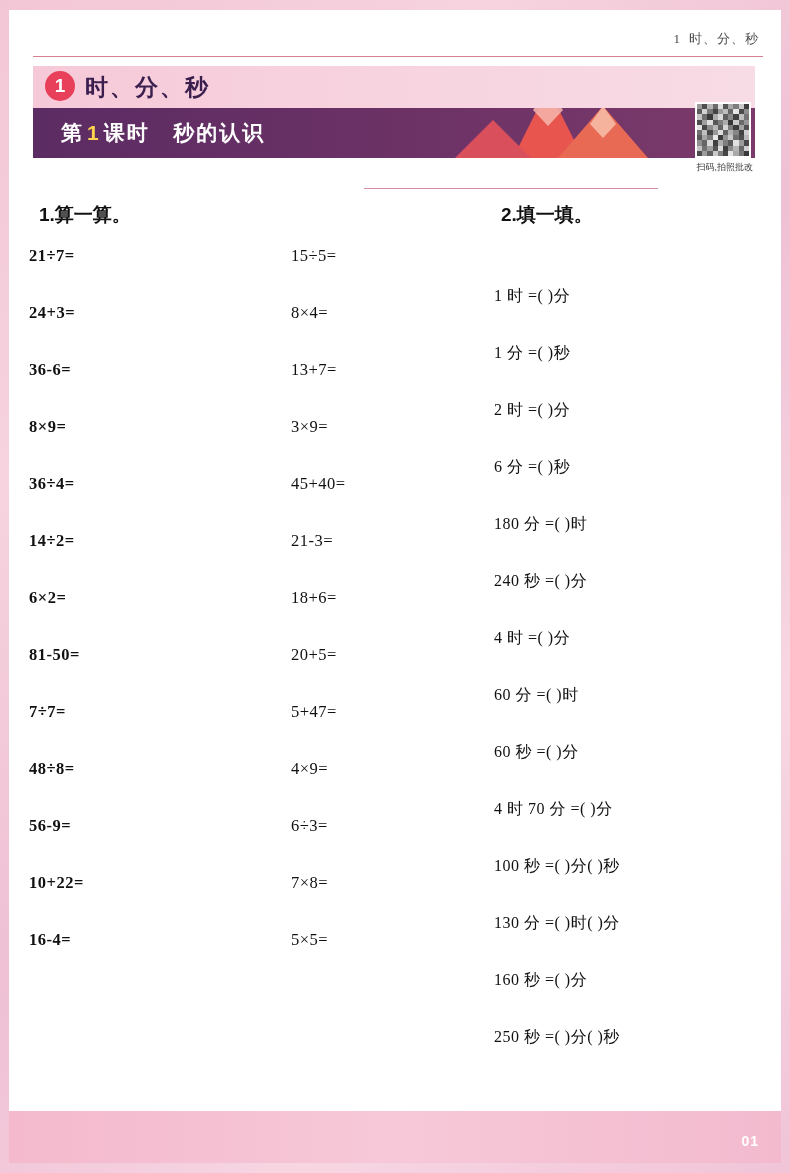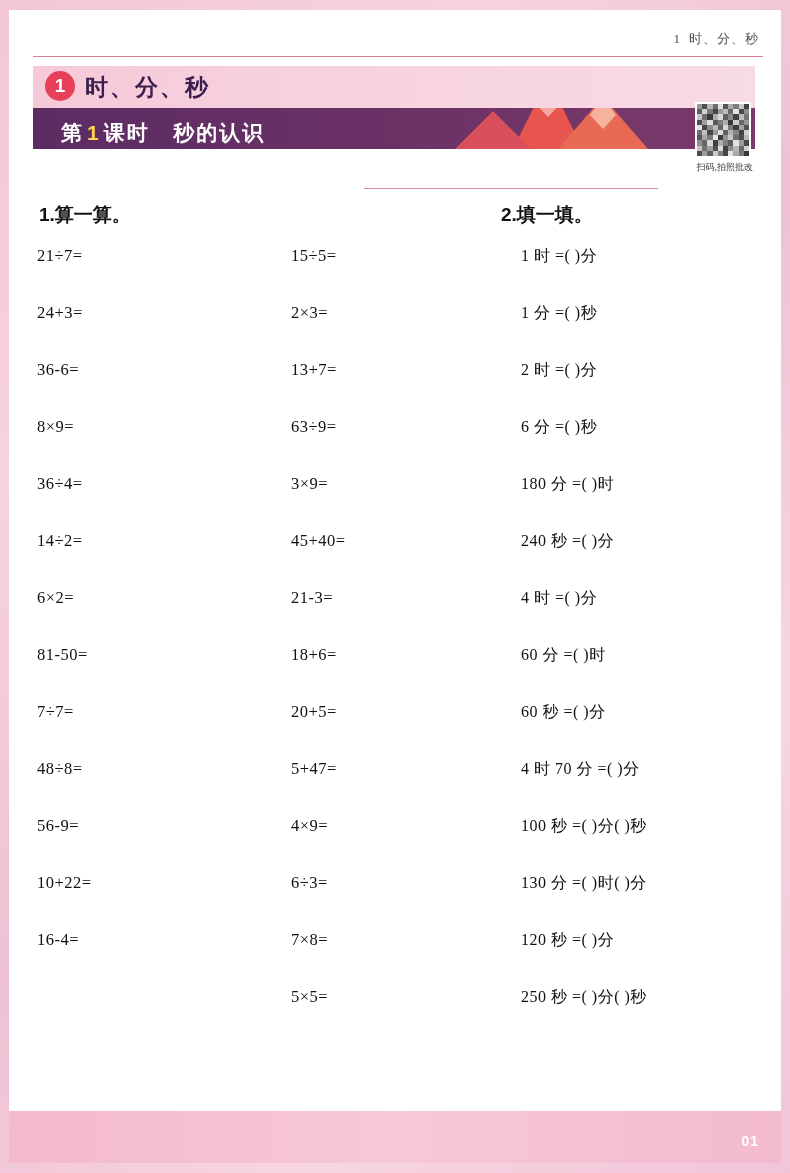--- a/index.html
+++ b/index.html
@@ -86,21 +86,21 @@
     left: 52px;
     top: 6px;
     font-size: 23px;
     font-weight: bold;
     color: #3a1f4e;
     letter-spacing: 2px;
     font-family: "Liberation Sans", sans-serif;
   }
   .lesson-bar {
     position: relative;
-    height: 41px;
+    height: 50px;
     background: linear-gradient(90deg,#5b2c63 0%, #6d3266 55%, #7b3a6b 100%);
     overflow: hidden;
   }
   .lesson-text {
     position: absolute;
     left: 28px;
     top: 11px;
     font-size: 21px;
     color: #ffffff;
     letter-spacing: 2px;
@@ -192,23 +192,23 @@
     font-family: "Liberation Sans", sans-serif;
   }
   .q1-head { left: 30px; top: 192px; }
   .q2-head { left: 492px; top: 192px; }
 
   
   .col {
     position: absolute;
     top: 238px;
   }
-  .col-a { left: 28px; width: 230px; }
+  .col-a { left: 20px; width: 230px; font-weight: bold; }
   .col-b { left: 282px; width: 200px; }
-  .col-c { left: 512px; width: 268px; }
+  .col-c { left: 485px; width: 268px; margin-top: 40px; }
 
   .item {
     height: 57px;
     font-size: 16.5px;
     color: #111;
     white-space: nowrap;
     line-height: 1;
     letter-spacing: 0.5px;
   }
   .col-c .item { font-size: 16px; }
@@ -386,23 +386,22 @@
       <div class="item">81-50=</div>
       <div class="item">7÷7=</div>
       <div class="item">48÷8=</div>
       <div class="item">56-9=</div>
       <div class="item">10+22=</div>
       <div class="item">16-4=</div>
     </div>
 
     <div class="col col-b">
       <div class="item">15÷5=</div>
-      <div class="item">2×3=</div>
+      <div class="item">8×4=</div>
       <div class="item">13+7=</div>
-      <div class="item">63÷9=</div>
       <div class="item">3×9=</div>
       <div class="item">45+40=</div>
       <div class="item">21-3=</div>
       <div class="item">18+6=</div>
       <div class="item">20+5=</div>
       <div class="item">5+47=</div>
       <div class="item">4×9=</div>
       <div class="item">6÷3=</div>
       <div class="item">7×8=</div>
       <div class="item">5×5=</div>
@@ -414,21 +413,21 @@
       <div class="item">2 时 =(      )分</div>
       <div class="item">6 分 =(      )秒</div>
       <div class="item">180 分 =(      )时</div>
       <div class="item">240 秒 =(      )分</div>
       <div class="item">4 时 =(      )分</div>
       <div class="item">60 分 =(      )时</div>
       <div class="item">60 秒 =(      )分</div>
       <div class="item">4 时 70 分 =(      )分</div>
       <div class="item">100 秒 =(     )分(     )秒</div>
       <div class="item">130 分 =(     )时(     )分</div>
-      <div class="item">120 秒 =(      )分</div>
+      <div class="item">160 秒 =(      )分</div>
       <div class="item">250 秒 =(     )分(     )秒</div>
     </div>
 
     <div class="footer-band">
       <div class="page-num">01</div>
     </div>
 
   </div>
 </div>
 

